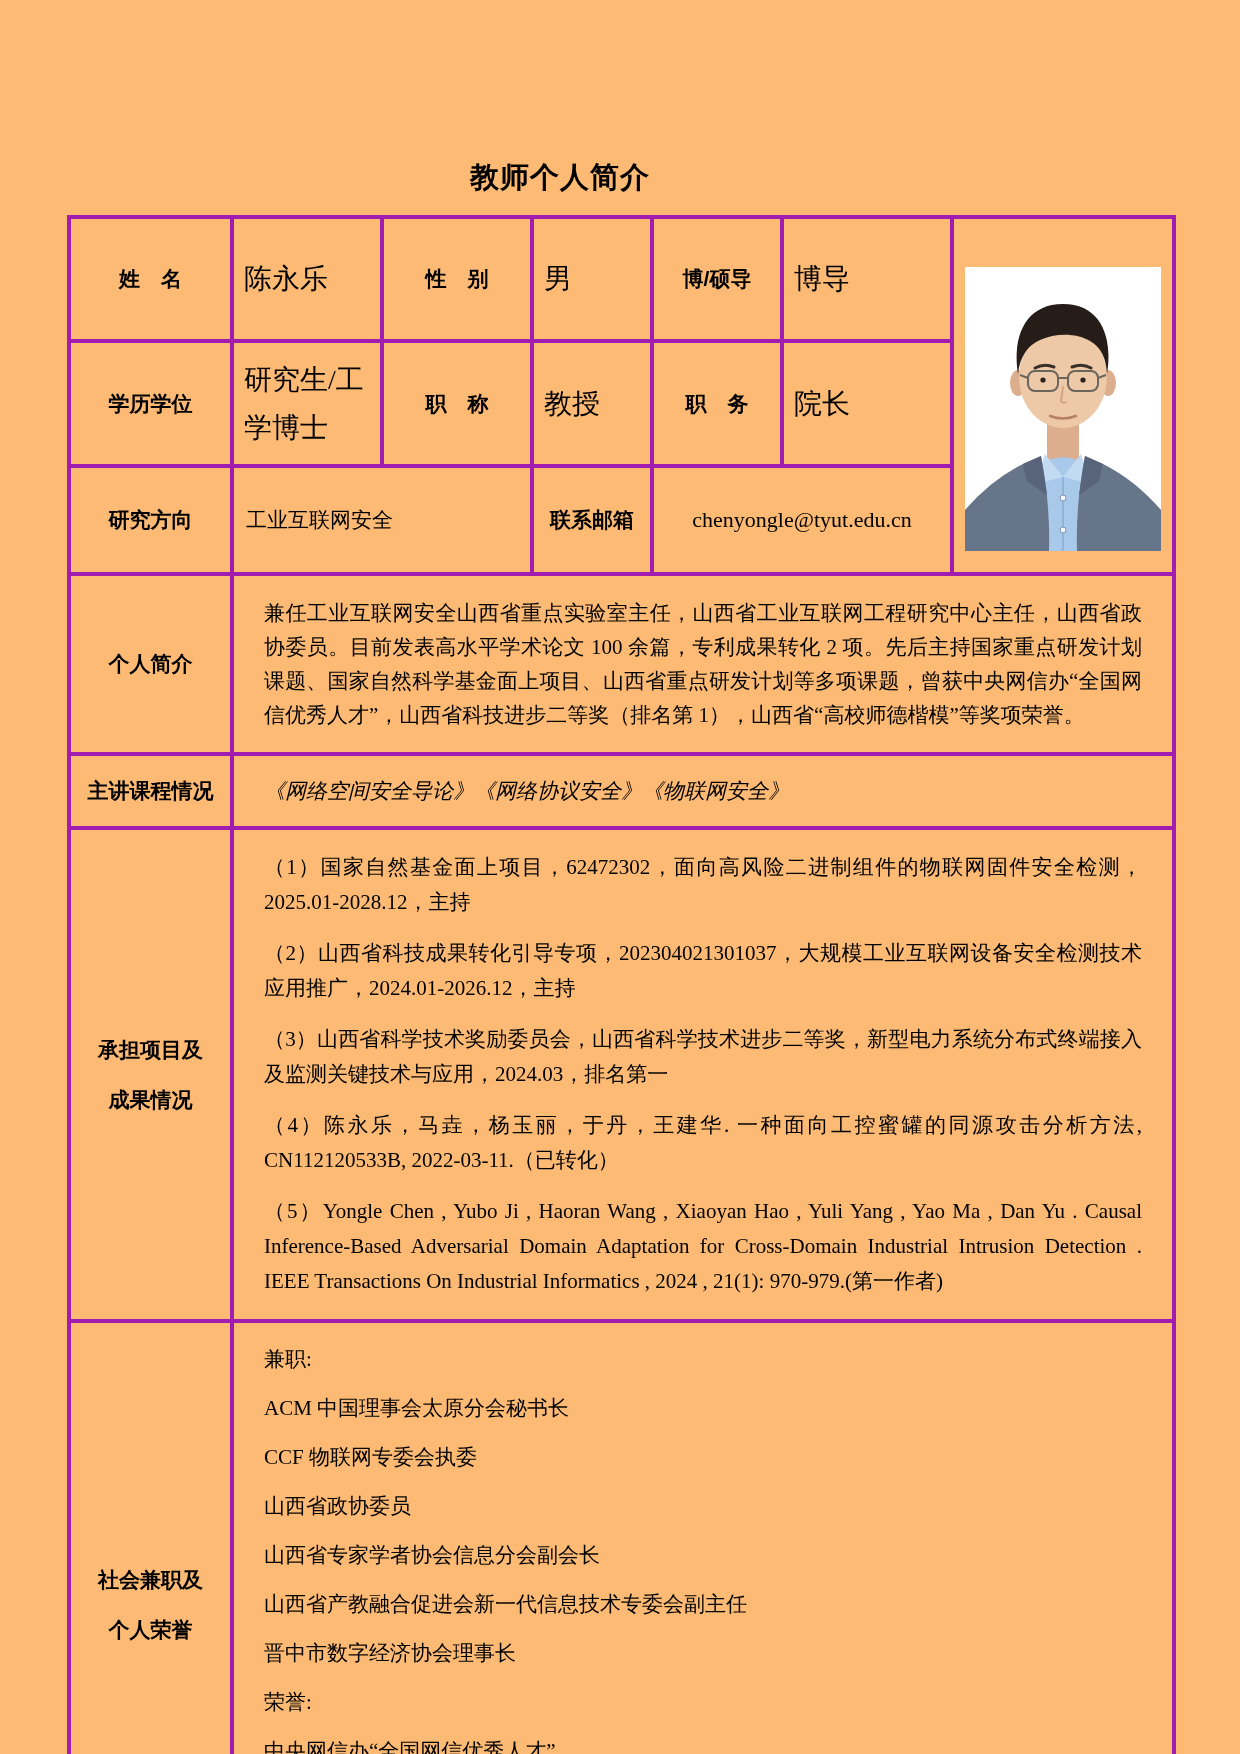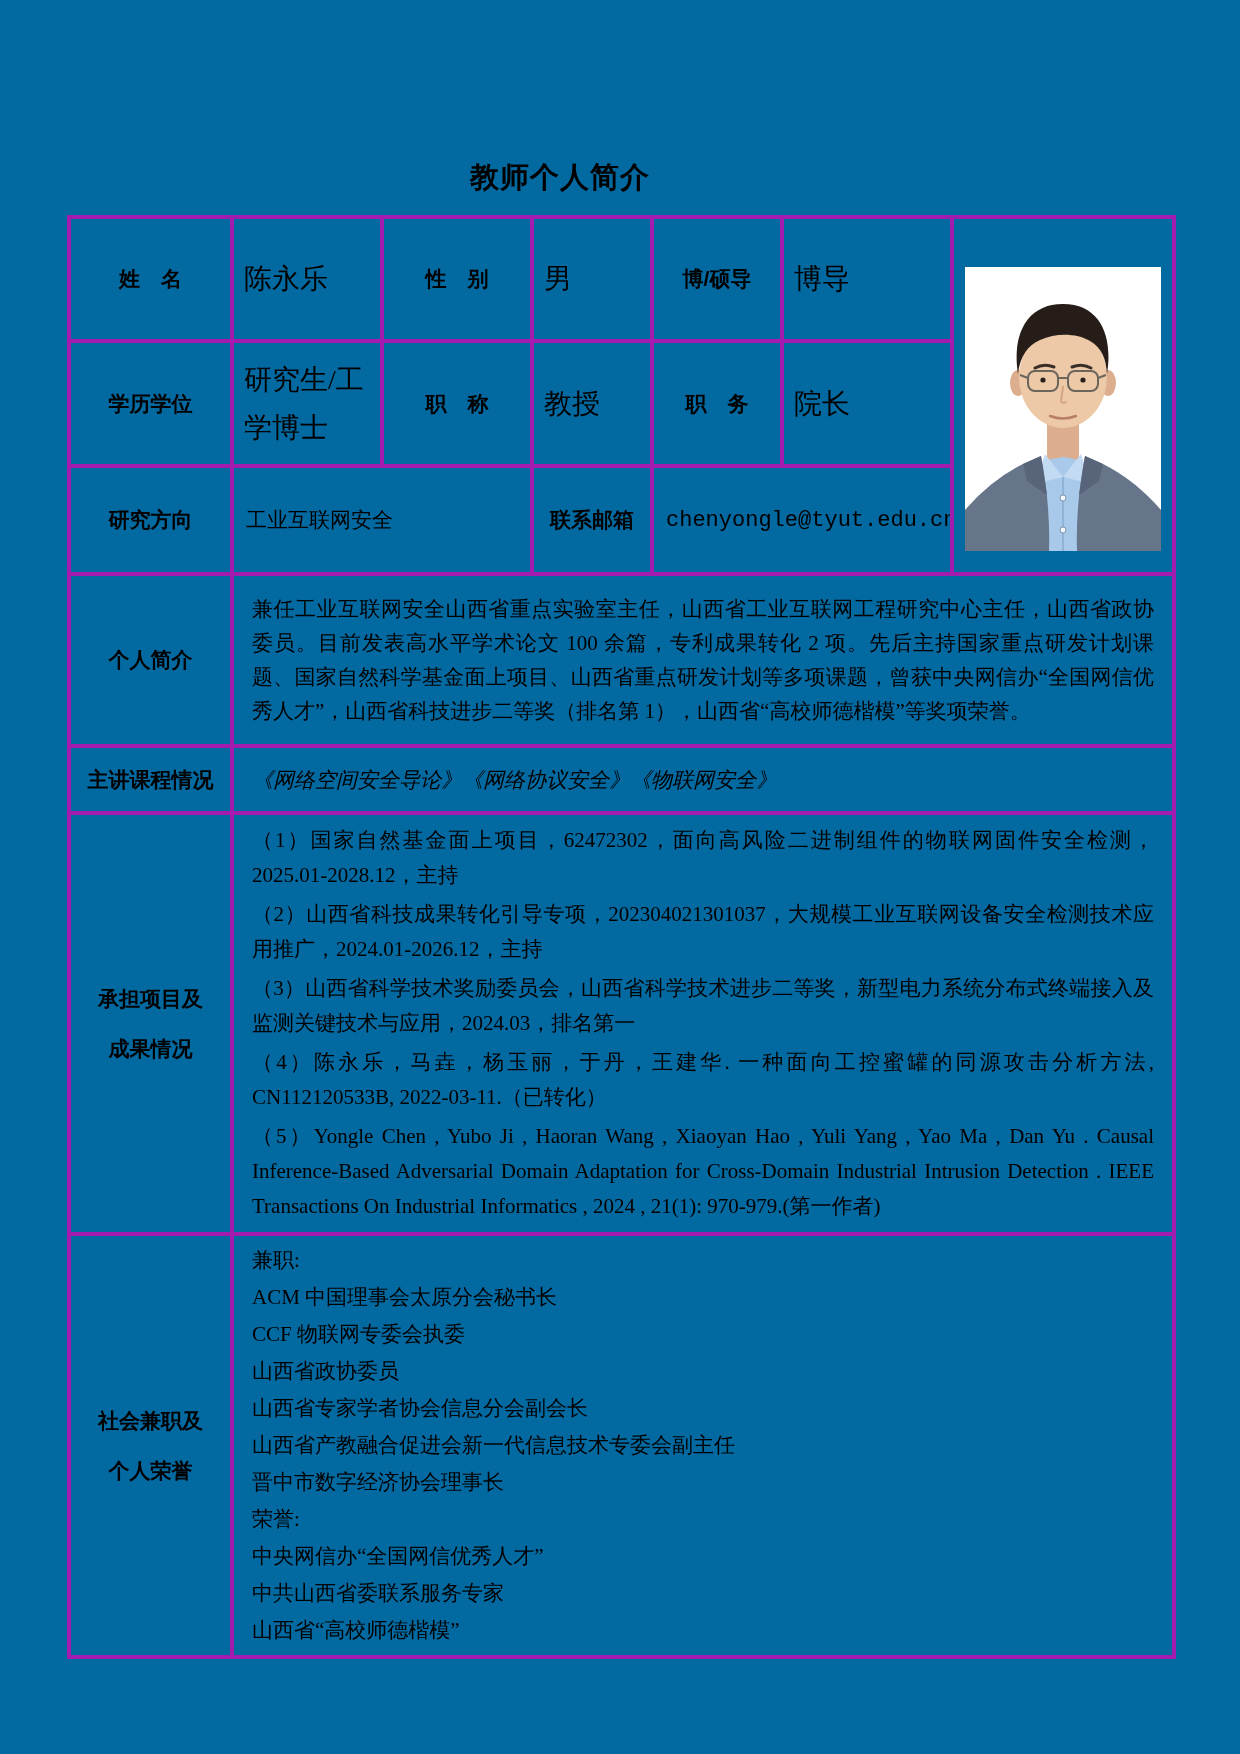--- a/index.html
+++ b/index.html
@@ -1,19 +1,19 @@
 <!DOCTYPE html>
 <html><head>
 <meta charset="utf-8">
 <style>
   html,body{margin:0;padding:0;background:#888;}
   .page{
     position:relative;
     width:1240px;height:1754px;
-    background:#0369a1;
+    background:#fdba74;
     margin:0 auto;
     font-family:"Liberation Serif", serif;
     color:#000;
     overflow:hidden;
   }
   .doc-title{
     position:absolute;
     left:0;top:158px;width:1120px;
     text-align:center;
     font-family:"Liberation Sans", sans-serif;
@@ -47,31 +47,30 @@
     line-height:1.7;
   }
   td.val-left{
     font-size:21px;
     text-align:left;
     padding:2px 12px;
     margin-top:28px;
   }
   td.email{
     font-size:22px;
-    text-align:right;
+    text-align:center;
     padding:2px 12px;
     white-space:nowrap;
-    font-family:Liberation Mono, monospace;
   }
   td.content{
     font-size:21px;
     text-align:justify;
     padding:4px 14px;
   }
-  td.content p{margin:4px;}
+  td.content p{margin:16px;}
   .intro-text{line-height:34px;}
   .courses-text{line-height:30px;text-align:left;font-style:italic;}
   .project-item{line-height:35px;}
   .social-line{line-height:33px;text-align:left;}
   .two-line-label div{line-height:50px;}
   td.photo-cell{
     vertical-align:top;
     text-align:center;
     padding:0;
   }

